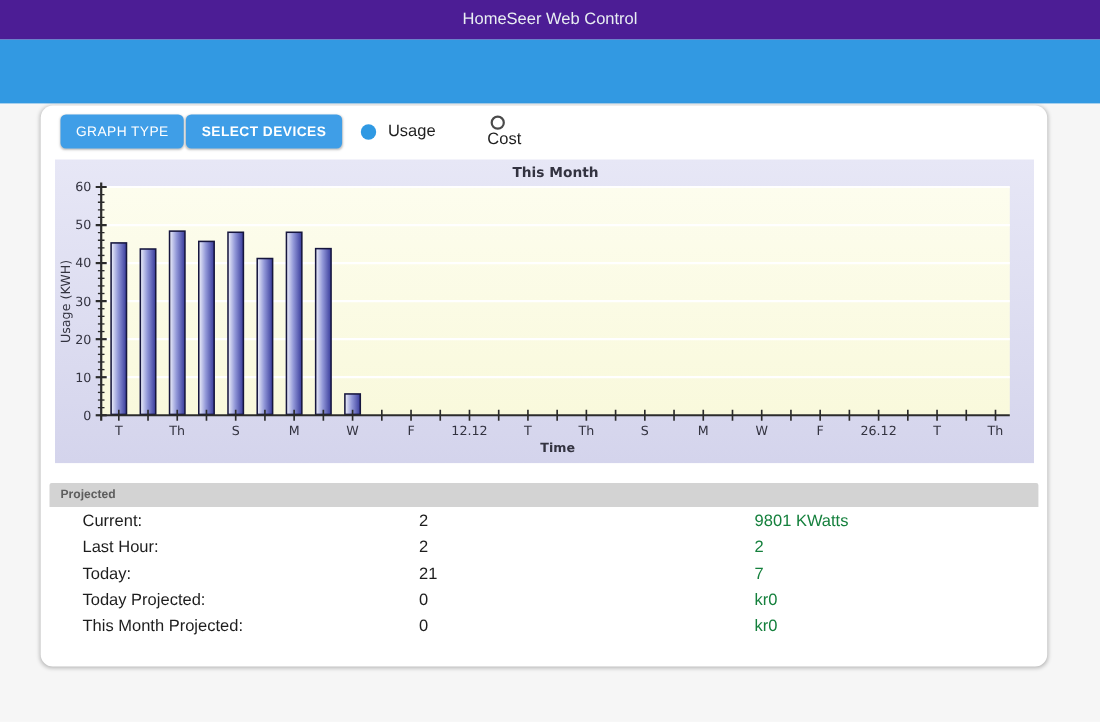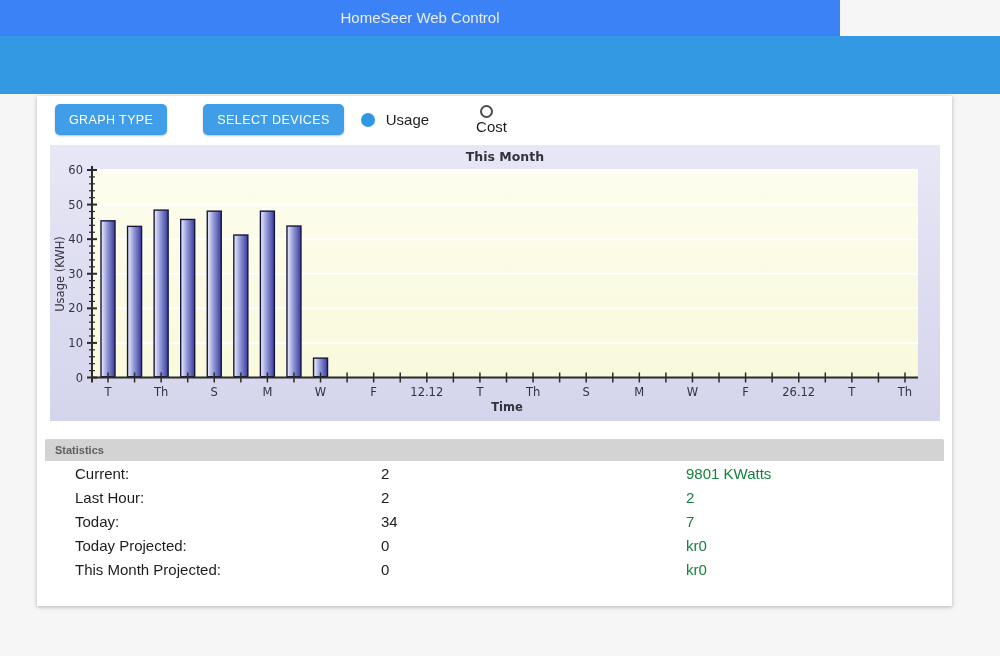--- a/index.html
+++ b/index.html
@@ -1,30 +1,30 @@
 <!DOCTYPE html>
 <html><head>
 <meta charset="utf-8">
 <style>
   * { margin:0; padding:0; box-sizing:border-box; }
   html,body { width:1000px; height:656px; background:#f6f6f6; font-family:"Liberation Sans", sans-serif; overflow:hidden; }
 
-  .navbar { position:absolute; left:0; top:0; width:840px; height:36px; background:#3b82f6; }
+  .navbar { position:absolute; left:0; top:0; width:1000px; height:36px; background:#4c1d95; }
   .navbar-title { width:100%; text-align:center; line-height:36px; color:#e8eef2; font-size:15px; }
 
   .subnav { position:absolute; left:0; top:36px; width:1000px; height:58px; background:#3299e2; }
 
   .card { position:absolute; left:37px; top:96px; width:915px; height:510px; background:#ffffff;
-          border-radius:0; box-shadow:0 1px 4px rgba(0,0,0,0.28); }
+          border-radius:11px; box-shadow:0 1px 4px rgba(0,0,0,0.28); }
 
   .toolbar { position:absolute; left:18px; top:8px; height:31px; display:flex; align-items:center; }
   .btn { height:31px; padding:0 14px; background:#3f9ee7; border:none; border-radius:5px;
          color:#ffffff; font-size:12.5px; letter-spacing:0.4px; font-family:"Liberation Sans",sans-serif;
          box-shadow:0 1px 2px rgba(0,0,0,0.25); cursor:pointer; }
-  .btn + .btn { margin-left:36px; }
+  .btn + .btn { margin-left:2px;font-weight:bold; }
   .radio-group { display:flex; align-items:center; margin-left:17px;gap:12px; }
   .radio-item { display:flex; align-items:center; cursor:pointer; }
   .radio-item + .radio-item { margin-left:24px;flex-direction:column; }
   .radio-dot-on { width:14px; height:14px; border-radius:50%; background:#2f99e3; }
   .radio-dot-off { width:13px; height:13px; border-radius:50%; background:#ffffff; border:2px solid #4a4a4a; }
   .radio-label { margin-left:11px; font-size:15px; color:#1e1e1e; }
 
   .chart-wrap { position:absolute; left:13px; top:49px; width:890px; height:276px;
                 background:linear-gradient(#e7e7f6, #d4d4ec); }
   .chart-wrap svg { display:block; }
@@ -183,37 +183,37 @@
           <line x1="855" x2="855" y1="227.5" y2="237.5" stroke="#2b2b2b" stroke-width="1.5"></line>
           <text x="855" y="250.5" text-anchor="middle" font-size="11.5" fill="#333340" font-family="DejaVu Sans, sans-serif">Th</text>
           <text x="455" y="16" text-anchor="middle" font-size="12.5" font-weight="600" fill="#333340" font-family="DejaVu Sans, sans-serif">This Month</text>
           <text x="457" y="266" text-anchor="middle" font-size="11.5" font-weight="600" fill="#333340" font-family="DejaVu Sans, sans-serif">Time</text>
           <text x="0" y="0" text-anchor="middle" font-size="11.5" fill="#333340" font-family="DejaVu Sans, sans-serif" transform="translate(14,129) rotate(-90)">Usage (KWH)</text>
         </g>
     </svg>
   </div>
 
   <div class="stats-header">
-    <div class="stats-header-label">Statistics</div>
+    <div class="stats-header-label">Projected</div>
   </div>
 
   <div class="stats-table">
     <div class="stats-row">
       <span class="stats-label">Current:</span>
       <span class="stats-value1">2</span>
       <span class="stats-value2">9801 KWatts</span>
     </div>
     <div class="stats-row">
       <span class="stats-label">Last Hour:</span>
       <span class="stats-value1">2</span>
       <span class="stats-value2">2</span>
     </div>
     <div class="stats-row">
       <span class="stats-label">Today:</span>
-      <span class="stats-value1">34</span>
+      <span class="stats-value1">21</span>
       <span class="stats-value2">7</span>
     </div>
     <div class="stats-row">
       <span class="stats-label">Today Projected:</span>
       <span class="stats-value1">0</span>
       <span class="stats-value2">kr0</span>
     </div>
     <div class="stats-row">
       <span class="stats-label">This Month Projected:</span>
       <span class="stats-value1">0</span>

